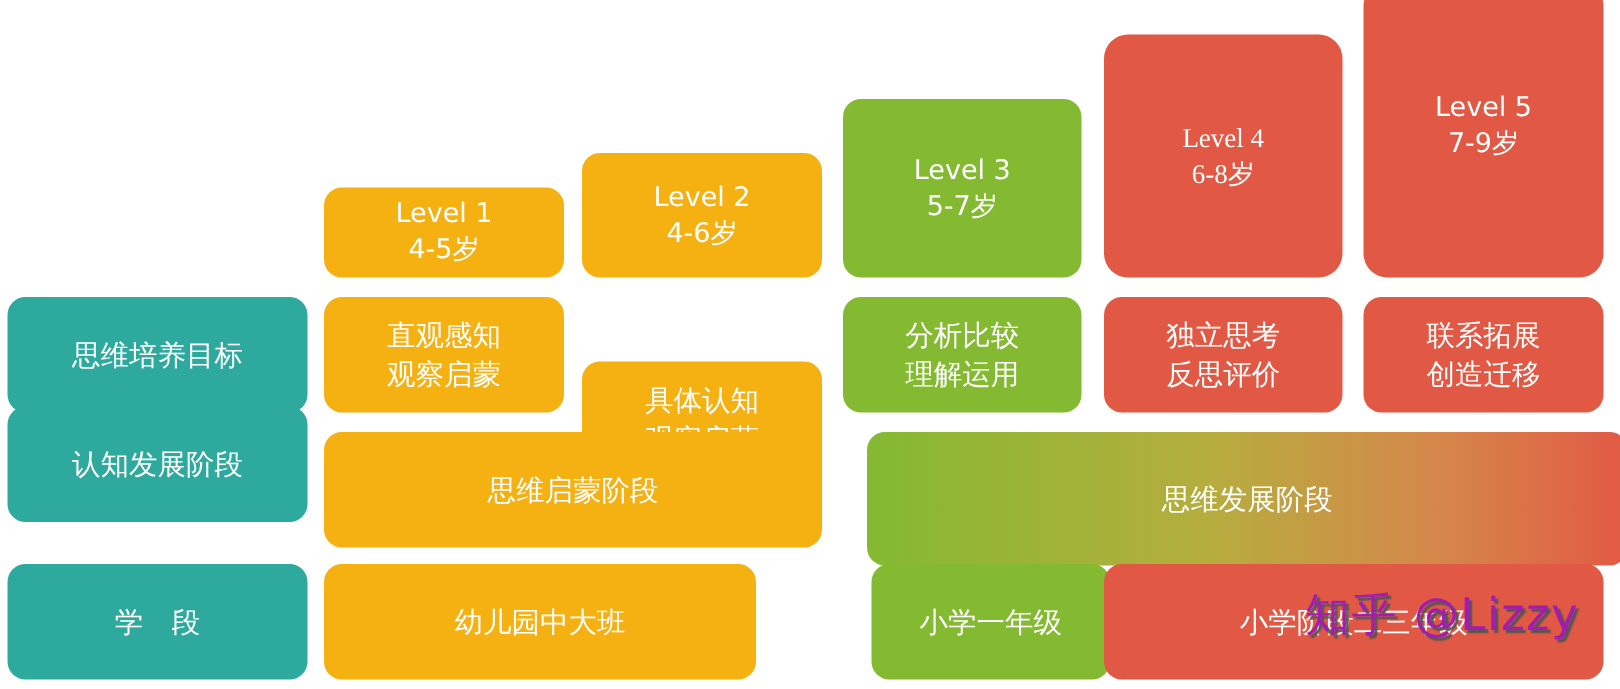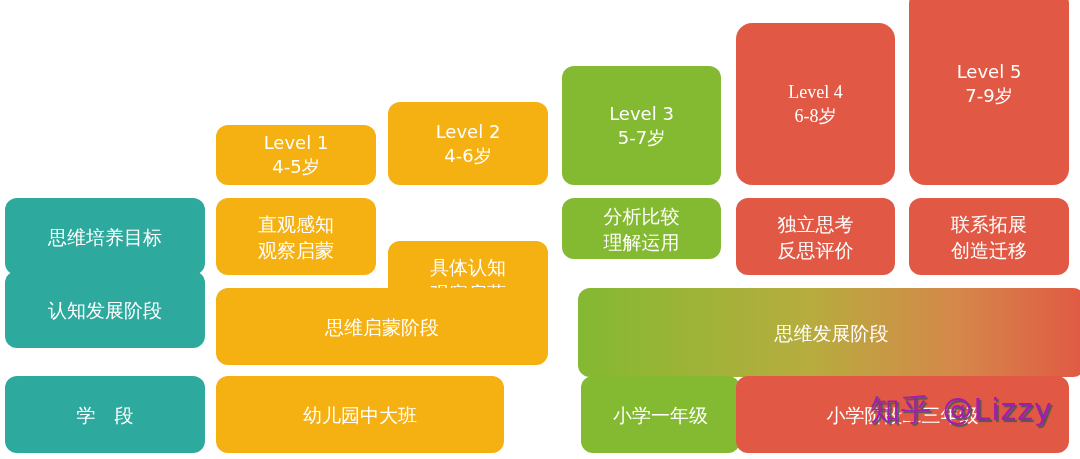--- a/index.html
+++ b/index.html
@@ -45,21 +45,21 @@
   <span>思维培养目标</span>
 </div>
 <div class="box orange cell" style="left:216px;top:198px;width:160px;height:77px;">
   <span>直观感知</span>
   <span>观察启蒙</span>
 </div>
 <div class="box orange cell" style="left:388px;top:198px;width:160px;height:77px;margin-top:43px;">
   <span>具体认知</span>
   <span>观察启蒙</span>
 </div>
-<div class="box green cell" style="left:562px;top:198px;width:159px;height:61px;text-align:center;">
+<div class="box green cell" style="left:562px;top:198px;width:159px;height:77px;text-align:center;">
   <span>分析比较</span>
   <span>理解运用</span>
 </div>
 <div class="box red cell" style="left:736px;top:198px;width:159px;height:77px;">
   <span>独立思考</span>
   <span>反思评价</span>
 </div>
 <div class="box red cell" style="left:909px;top:198px;width:160px;height:77px;">
   <span>联系拓展</span>
   <span>创造迁移</span>

